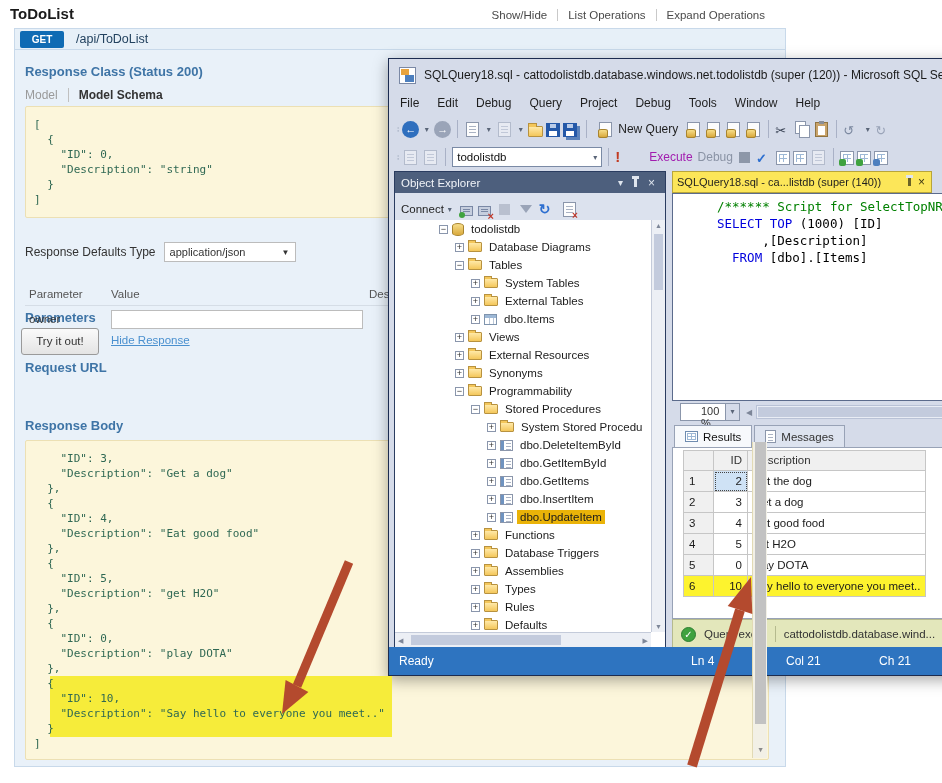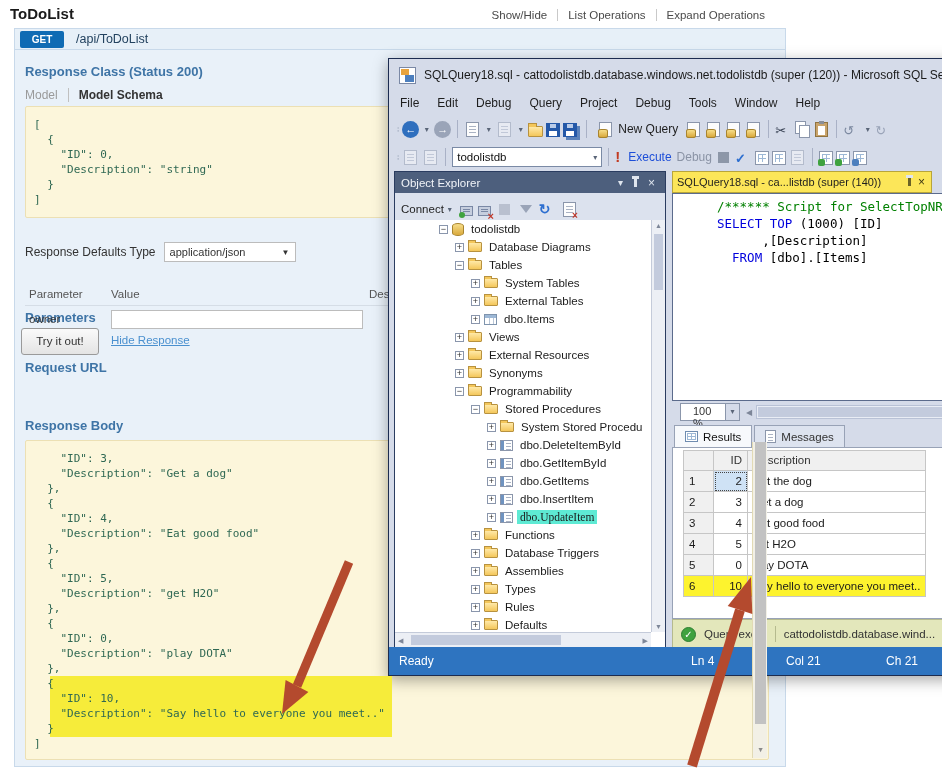--- a/index.html
+++ b/index.html
@@ -98,21 +98,21 @@
   .i-server { width:13px; height:10px; background:#c6cede; border:1px solid #7a88a5; margin-top:3px; }
   .i-server::before { content:""; position:absolute; left:2px; top:2px; width:7px; height:1px; background:#7a88a5; box-shadow:0 2px 0 #7a88a5; }
   .i-server.i-green::after { content:""; position:absolute; right:-3px; bottom:-3px; width:6px; height:6px; background:#3fa23f; border-radius:50%; }
   .i-server.i-red::after { content:"×"; position:absolute; right:-4px; bottom:-7px; color:#c0392b; font-weight:bold; font-size:11px; }
   .i-filter { width:0; height:0; border-left:6px solid transparent; border-right:6px solid transparent; border-top:8px solid #9aa4b8; margin:4px 2px; }
   .i-refresh::before { content:"↻"; color:#2d6fd0; font-size:14px; font-weight:bold; line-height:16px; }
 
   #nq-btn { display:flex; align-items:center; gap:4px; font-size:12px; color:#1e1e1e; padding:0 4px; cursor:pointer; }
   #db-combo { width:150px; height:20px; background:#fff; border:1px solid #7a8aa5; display:flex; align-items:center; justify-content:space-between; font-size:11.5px; color:#111; padding:0 4px; cursor:pointer; }
   #exec-group { display:flex; align-items:center; gap:5px; font-size:12px; }
-  #exec-label { color:#1d4ed8; cursor:pointer; }
+  #exec-label { color:#a21caf; cursor:pointer;margin-left:21px; }
   #debug-label { color:#8a93a5; }
 
   
   #oe { left:5px; top:112px; width:272px; height:478px; background:#fff; border:1px solid #2a3c60; }
   #oe-header { position:absolute; left:0; top:0; right:0; height:21px; background:var(--oe-header); color:#f0f3f8; font-size:11.5px; display:flex; align-items:center; padding:0 6px; }
   #oe-header .sp { flex:1; }
   .oeh-ico { color:#dfe5ee; font-size:10px; padding:0 4px; cursor:pointer; }
   .pin { width:3px; height:8px; background:#dfe5ee; position:relative; margin:0 7px; cursor:pointer; }
   .pin::before { content:""; position:absolute; left:-2px; top:-3px; width:7px; height:3px; background:#dfe5ee; }
   #oe-toolbar { position:absolute; left:0; top:21px; right:0; height:27px; background:#dce2ee; border-bottom:1px solid #b8c0d4; display:flex; align-items:center; gap:4px; padding:16px 6px; font-size:11.5px; color:#1e1e1e; }
@@ -123,41 +123,41 @@
   .tico { flex:none; position:relative; }
   .t-folder { width:14px; height:10px; background:linear-gradient(#ffe9a8,#f4c75b); border:1px solid #b8923f; border-radius:1px; position:relative; }
   .t-folder::before { content:""; position:absolute; left:-1px; top:-3px; width:6px; height:2px; background:#f4c75b; border:1px solid #b8923f; border-bottom:none; }
   .t-database { width:12px; height:13px; background:linear-gradient(#f7de8a,#d9a93c); border:1px solid #a8842e; border-radius:6px/3px; }
   .t-table { width:13px; height:11px; background:#fff; border:1px solid #7f94ad; }
   .t-table::before { content:""; position:absolute; left:0; top:0; right:0; height:3px; background:#9db8d6; }
   .t-table::after { content:""; position:absolute; left:4px; top:3px; width:1px; bottom:0; background:#b9c6d6; box-shadow:4px 0 0 #b9c6d6; }
   .t-proc { width:13px; height:11px; background:#fff; border:1px solid #8b96ab; }
   .t-proc::before { content:""; position:absolute; left:0; top:0; bottom:0; width:3px; background:#6f93c0; }
   .t-proc::after { content:""; position:absolute; left:5px; top:2px; right:1px; height:1px; background:#aab3c4; box-shadow:0 3px 0 #aab3c4, 0 6px 0 #aab3c4; }
-  .tree-row.selected .tlabel { background:#5eead4;font-family:Liberation Serif, serif; }
+  .tree-row.selected .tlabel { background:#eab308; }
   .tlabel { padding:1px 3px; }
   .vscroll { position:absolute; right:0; top:48px; bottom:16px; width:14px; background:#eceff5; border-left:1px solid #c4cbda; font-size:7px; color:#7d8698; text-align:center; }
   .vscroll .up { position:absolute; top:2px; left:0; right:0; cursor:pointer; }
   .vscroll .dn { position:absolute; bottom:2px; left:0; right:0; cursor:pointer; }
   .vscroll .vthumb { position:absolute; left:2px; top:14px; width:9px; height:56px; background:#c3cbdd; cursor:pointer; }
   .hscroll { position:absolute; left:0; right:14px; bottom:0; height:16px; background:#eceff5; border-top:1px solid #c4cbda; font-size:7px; color:#7d8698; }
   .hscroll .lt { position:absolute; left:3px; top:4px; cursor:pointer; } .hscroll .rt { position:absolute; right:3px; top:4px; cursor:pointer; }
   .hscroll .hthumb { position:absolute; left:16px; top:2px; width:150px; height:10px; background:#c3cbdd; cursor:pointer; }
 
   
   #edcol { left:283px; top:112px; width:317px; height:478px; }
   #tabbar { position:absolute; left:0; top:0; right:0; height:22px; }
   #sqltab { position:absolute; left:0; top:0; width:260px; height:22px; background:var(--tab-yellow); border:1px solid #b8a53a; display:flex; align-items:center; font-size:11px; color:#1e1e1e; padding:0 4px; cursor:pointer; }
   #sqltab .tab-title { flex:1; white-space:nowrap; overflow:hidden; }
   #editor { position:absolute; left:0; top:22px; right:-60px; height:208px; background:#fff; border:1px solid #5b6b8c; }
   #sql-code { padding:4px 0 0 44px; font-family:"DejaVu Sans Mono",monospace; font-size:12.5px; line-height:17px; white-space:pre; }
   .tok-kw { color:var(--sql-keyword); } .tok-comment { color:var(--sql-comment); } .tok-plain { color:#000; }
 
   #zoomrow { position:absolute; left:0; top:230px; right:-60px; height:22px; background:var(--chrome); display:flex; align-items:center; font-size:11px; color:#333; }
-  #zoombox { width:46px; height:18px; background:#fff; border:1px solid #8b96ab; margin-left:8px; padding:1px 12px; }
+  #zoombox { width:46px; height:18px; background:#fff; border:1px solid #8b96ab; margin-left:8px; padding:1px 20px; }
   #zoomcaret { width:14px; height:18px; border:1px solid #8b96ab; border-left:none; font-size:8px; text-align:center; line-height:16px; color:#5a6578; cursor:pointer; }
   .hs-left { margin-left:6px; font-size:8px; color:#7d8698; cursor:pointer; }
   #ed-hscroll { flex:1; height:14px; background:#e9edf5; border:1px solid #b9c2d6; margin:0 8px 0 4px; position:relative; }
   #ed-hthumb { position:absolute; left:1px; top:1px; width:85%; height:10px; background:#c3cbdd; cursor:pointer; }
 
   #restabs { position:absolute; left:0; top:252px; right:-60px; height:24px; display:flex; align-items:flex-end; gap:2px; padding-left:2px; }
   .restab { height:22px; display:flex; align-items:center; gap:5px; font-size:11.5px; padding:0 10px; border:1px solid #98a2b6; border-bottom:none; cursor:pointer; }
   .restab.active { background:#f7f9fc; color:#111; }
   .restab.inactive { background:#dde3ef; color:#333; }
   .rt-grid { width:13px; height:11px; background:#fff; border:1px solid #6f8cb0; position:relative; }
@@ -584,21 +584,21 @@
         <span>Query exe...</span>
         <div class="qs-sep"></div>
         <span>cattodolistdb.database.wind...</span>
       </div>
     </div>
 
     <div id="statusbar">
       <span style="left:10px;">Ready</span>
       <span style="left:302px;">Ln 4</span>
       <span style="left:397px;">Col 21</span>
-      <span style="left:490px;margin-left:7px;">Ch 21</span>
+      <span style="left:490px;">Ch 21</span>
     </div>
   </div>
 
   <svg class="abs" id="arrows" width="942" height="783" viewBox="0 0 942 783">
     <g fill="#b44a2e" stroke="#b44a2e">
       <line x1="349" y1="562" x2="297" y2="686" stroke-width="9"></line>
       <polygon points="285.6,679.9 308.4,692.1 282,714" stroke="none"></polygon>
     </g>
     <g fill="#b44a2e" stroke="#b44a2e">
       <line x1="692" y1="766" x2="740" y2="610" stroke-width="10"></line>

